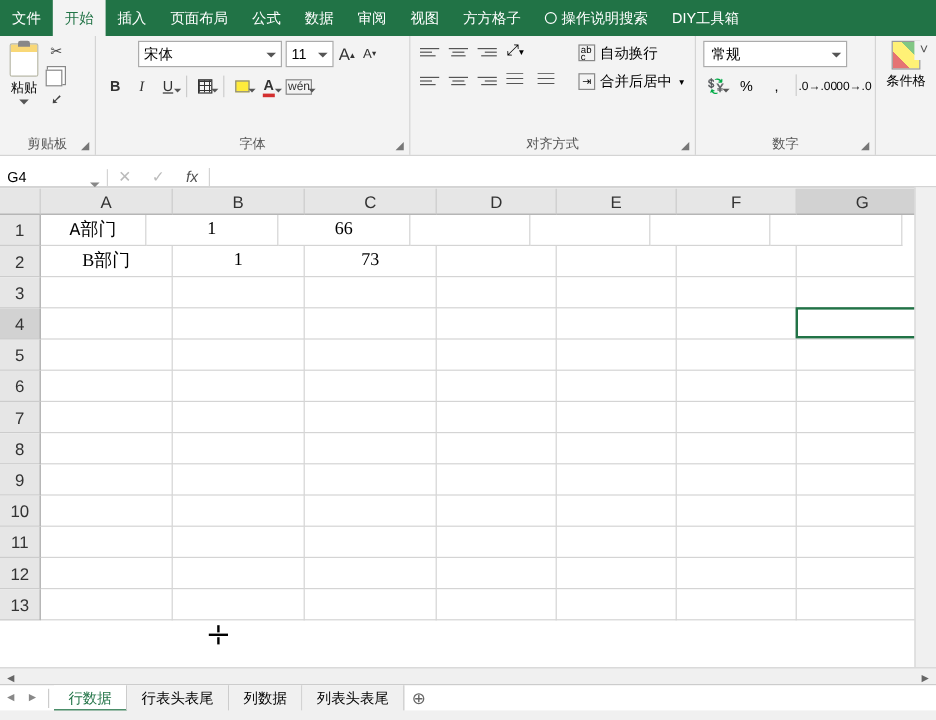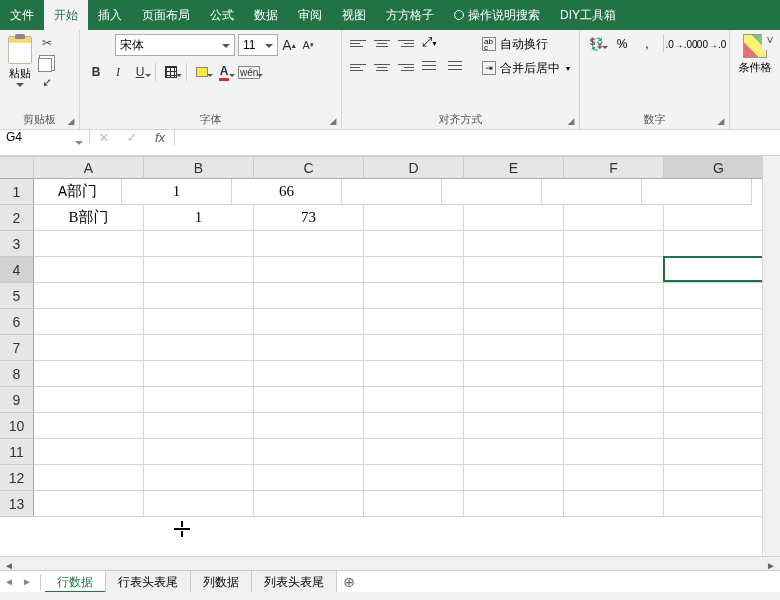--- a/index.html
+++ b/index.html
@@ -74,21 +74,21 @@
 
 
 .styles-body { display: flex; flex-direction: column; align-items: center; gap: 2px; cursor: pointer; }
 .cf-icon { width: 24px; height: 24px; background: linear-gradient(45deg,#e57373 0 33%,#fff176 33% 66%,#81c784 66%); border: 1px solid #999; }
 .styles-lbl { font-size: 11px; font-family: Liberation Mono, monospace; }
 
 
 .expand-ribbon { position: absolute; top: 34px; right: 2px; width: 16px; height: 16px; cursor: pointer; font-size: 12px; color: #555; text-align: center; background: #f3f3f3; z-index: 5; }
 
 
-.formula-bar { height: 26px; background: #fff; border-bottom: 1px solid #d4d4d4; display: flex; align-items: flex-start; }
+.formula-bar { height: 26px; background: #fff; border-bottom: 1px solid #d4d4d4; display: flex; align-items: flex-end; }
 .name-box { width: 90px; border-right: 1px solid #d4d4d4; display: flex; align-items: center; padding: 0 6px; font-size: 12px; position: relative; }
 .name-box::after { content: ""; position: absolute; right: 6px; top: 11px; border: 4px solid transparent; border-top-color: #888; }
 .fb-btns { display: flex; align-items: center; border-right: 1px solid #d4d4d4; }
 .fb-btn { width: 28px; text-align: center; color: #bbb; font-size: 13px; cursor: pointer; }
 .fx { font-style: italic; color: #555; }
 .fb-input { flex: 1; padding: 0 6px; font-size: 12px; display: flex; align-items: center; }
 
 
 .grid-container { position: relative; height: 410px; overflow: hidden; border-top: 1px solid #ccc; }
 .col-headers { display: flex; height: 22px; background: #e6e6e6; position: relative; }
@@ -264,20 +264,21 @@
           <span style="font-size:8px;margin-left:2px">▾</span>
         </div>
       </div>
     </div>
     <div class="ribbon-group-label">对齐方式</div>
     <div class="ribbon-launcher">◢</div>
   </div>
 
   <div class="ribbon-group" style="width:150px">
     <div class="num-body">
+      <div class="num-format combo">常规</div>
       <div class="num-row">
         <div class="nbtn">💱<span class="dd"></span></div>
         <div class="nbtn">%</div>
         <div class="nbtn">,</div>
         <div style="width:1px;height:18px;background:#ccc;margin:0 2px"></div>
         <div class="nbtn" style="font-size:10px">.0→.00</div>
         <div class="nbtn" style="font-size:10px">.00→.0</div>
       </div>
     </div>
     <div class="ribbon-group-label">数字</div>

